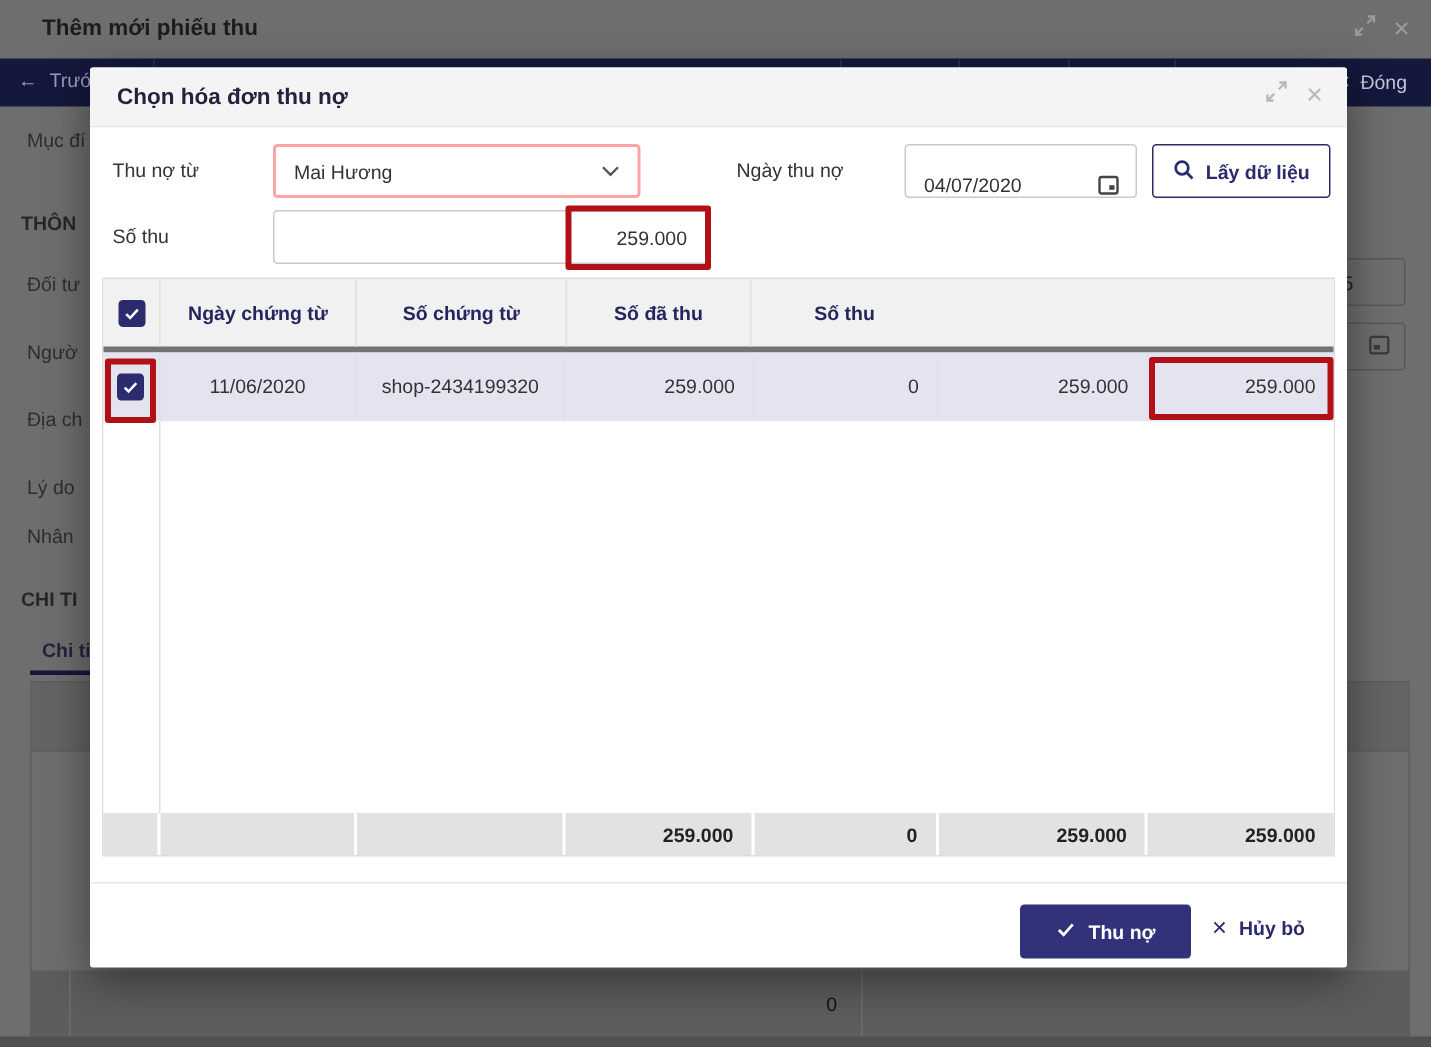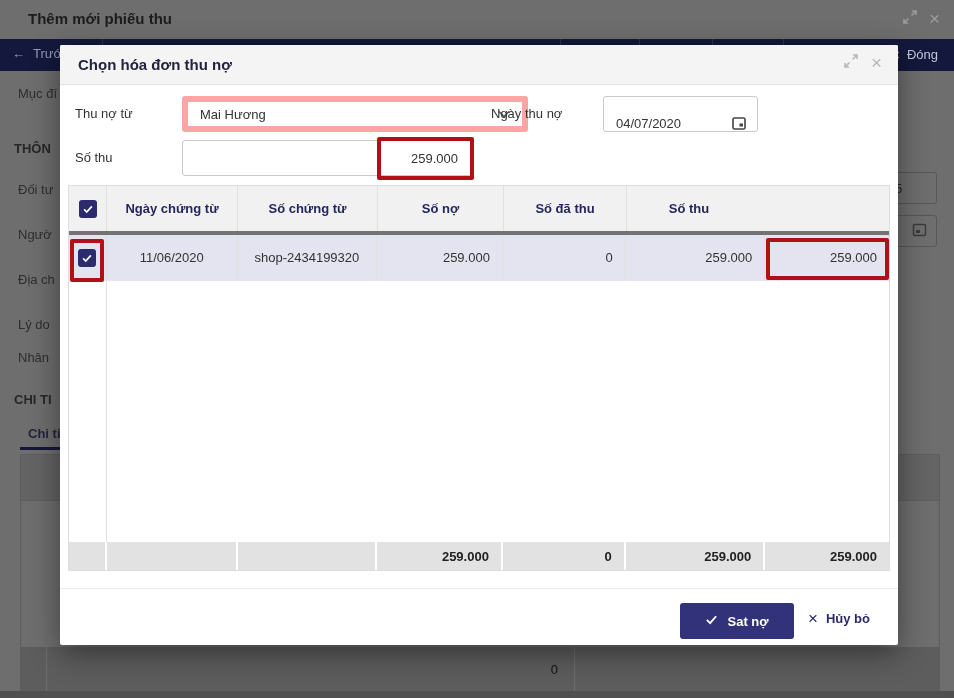--- a/index.html
+++ b/index.html
@@ -27,21 +27,21 @@
   .bg-grid-foot .c2{width:528px;border-right:1px solid #6e6e6e;display:flex;align-items:center;justify-content:flex-end;padding-right:16px;font-size:13px;color:#111;}
   .bg-bottom-strip{position:absolute;left:0;top:691px;width:954px;height:7px;background:#505050;}
 
   
   .modal{position:absolute;left:60px;top:45px;width:838px;height:600px;background:#fff;border-radius:2px;box-shadow:0 8px 30px rgba(0,0,0,.45);z-index:10;}
   .modal-titlebar{position:absolute;left:0;top:0;width:100%;height:40px;background:#f4f4f4;border-bottom:1px solid #e2e2e2;border-radius:2px 2px 0 0;}
   .modal-title{position:absolute;left:18px;top:11px;font-size:15px;font-weight:bold;color:#23233f;}
   .modal-icons{position:absolute;right:16px;top:9px;display:flex;gap:13px;align-items:center;color:#b8b8b8;}
 
   .flabel{position:absolute;font-size:13px;color:#333;}
-  .select{position:absolute;left:122px;top:51px;width:346px;height:36px;border:6px solid #fca5a5;border-radius:3px;display:flex;align-items:center;padding:0 12px;font-size:13px;color:#333;cursor:pointer;}
+  .select{position:absolute;left:122px;top:51px;width:245px;height:36px;border:2px solid #fca5a5;border-radius:3px;display:flex;align-items:center;padding:0 12px;font-size:13px;color:#333;cursor:pointer;}
   .select .chev{margin-left:auto;display:flex;}
   .dateinput{position:absolute;left:543px;top:51px;width:155px;height:36px;border:1px solid #c9c9c9;border-radius:3px;display:flex;align-items:flex-end;padding:0 10px 0 12px;font-size:13px;color:#333;}
   .dateinput .cal{margin-left:auto;display:flex;}
   .fetch-btn{position:absolute;left:708px;top:51px;width:119px;height:36px;border:1px solid #2b2b6e;border-radius:3px;background:#fff;display:flex;align-items:center;justify-content:center;gap:8px;font-size:13px;font-weight:bold;color:#2b2b6e;cursor:pointer;}
   .amount-input{position:absolute;left:122px;top:95px;width:291px;height:36px;border:1px solid #c9c9c9;border-radius:3px;font-size:13px;color:#333;text-align:right;padding:0 14px;font-family:inherit;}
 
   .grid{position:absolute;left:8px;top:140px;width:822px;border:1px solid #ddd;}
   .grow{display:flex;}
   .gcell{border-right:1px solid #e0e0e0;display:flex;align-items:center;font-size:13px;}
   .gcell:last-child{border-right:none;}
@@ -166,36 +166,44 @@
     <div class="dateinput">
       <span>04/07/2020</span>
       <span class="cal">
         <svg width="16" height="16" viewBox="0 0 16 16">
             <rect x="2" y="3" width="12" height="11" rx="1.5" stroke="#444" stroke-width="1.6" fill="none"></rect>
             <rect x="8.5" y="8.5" width="3.5" height="3" fill="#444"></rect>
           </svg>
       </span>
     </div>
 
+    <button class="fetch-btn">
+      <span>
+        <svg width="14" height="14" viewBox="0 0 14 14">
+            <circle cx="6" cy="6" r="4.2" stroke="#2b2b6e" stroke-width="1.8" fill="none"></circle>
+            <path d="M9.2 9.2L13 13" stroke="#2b2b6e" stroke-width="1.8"></path>
+          </svg>
+      </span>
+      <span>Lấy dữ liệu</span>
+    </button>
 
     <div class="flabel" style="left:15px;top:105px">Số thu</div>
     <input class="amount-input" value="259.000" style="">
 
     <div class="grid">
       <div class="grow ghead">
         <div class="gcell w0">
           <span class="checkbox">
             <svg width="12" height="12" viewBox="0 0 14 14">
                 <path d="M2.5 7.5l3 3 6-6.5" stroke="#fff" stroke-width="2" fill="none"></path>
               </svg>
           </span>
         </div>
         <div class="gcell w1">Ngày chứng từ</div>
         <div class="gcell w2">Số chứng từ</div>
-        <div class="gcell w3">Số nợ</div>
         <div class="gcell w4">Số đã thu</div>
         <div class="gcell w6">Số thu</div>
       </div>
 
       <div class="grow gdata">
         <div class="gcell w0">
           <span class="checkbox">
             <svg width="12" height="12" viewBox="0 0 14 14">
                 <path d="M2.5 7.5l3 3 6-6.5" stroke="#fff" stroke-width="2" fill="none"></path>
               </svg>
@@ -225,21 +233,21 @@
     </div>
 
     <div class="modal-footline"></div>
 
     <button class="submit-btn">
       <span>
         <svg width="13" height="13" viewBox="0 0 14 14">
             <path d="M2 7.5l3.5 3.5L12 3.5" stroke="#fff" stroke-width="2" fill="none"></path>
           </svg>
       </span>
-      <span>Sat nợ</span>
+      <span>Thu nợ</span>
     </button>
     <div class="cancel-btn">
       <span style="font-size:17px;font-weight:normal;line-height:13px">×</span>
       <span>Hủy bỏ</span>
     </div>
   </div>
 
   <div class="annot annot-1"></div>
   <div class="annot annot-2"></div>
   <div class="annot annot-3"></div>

